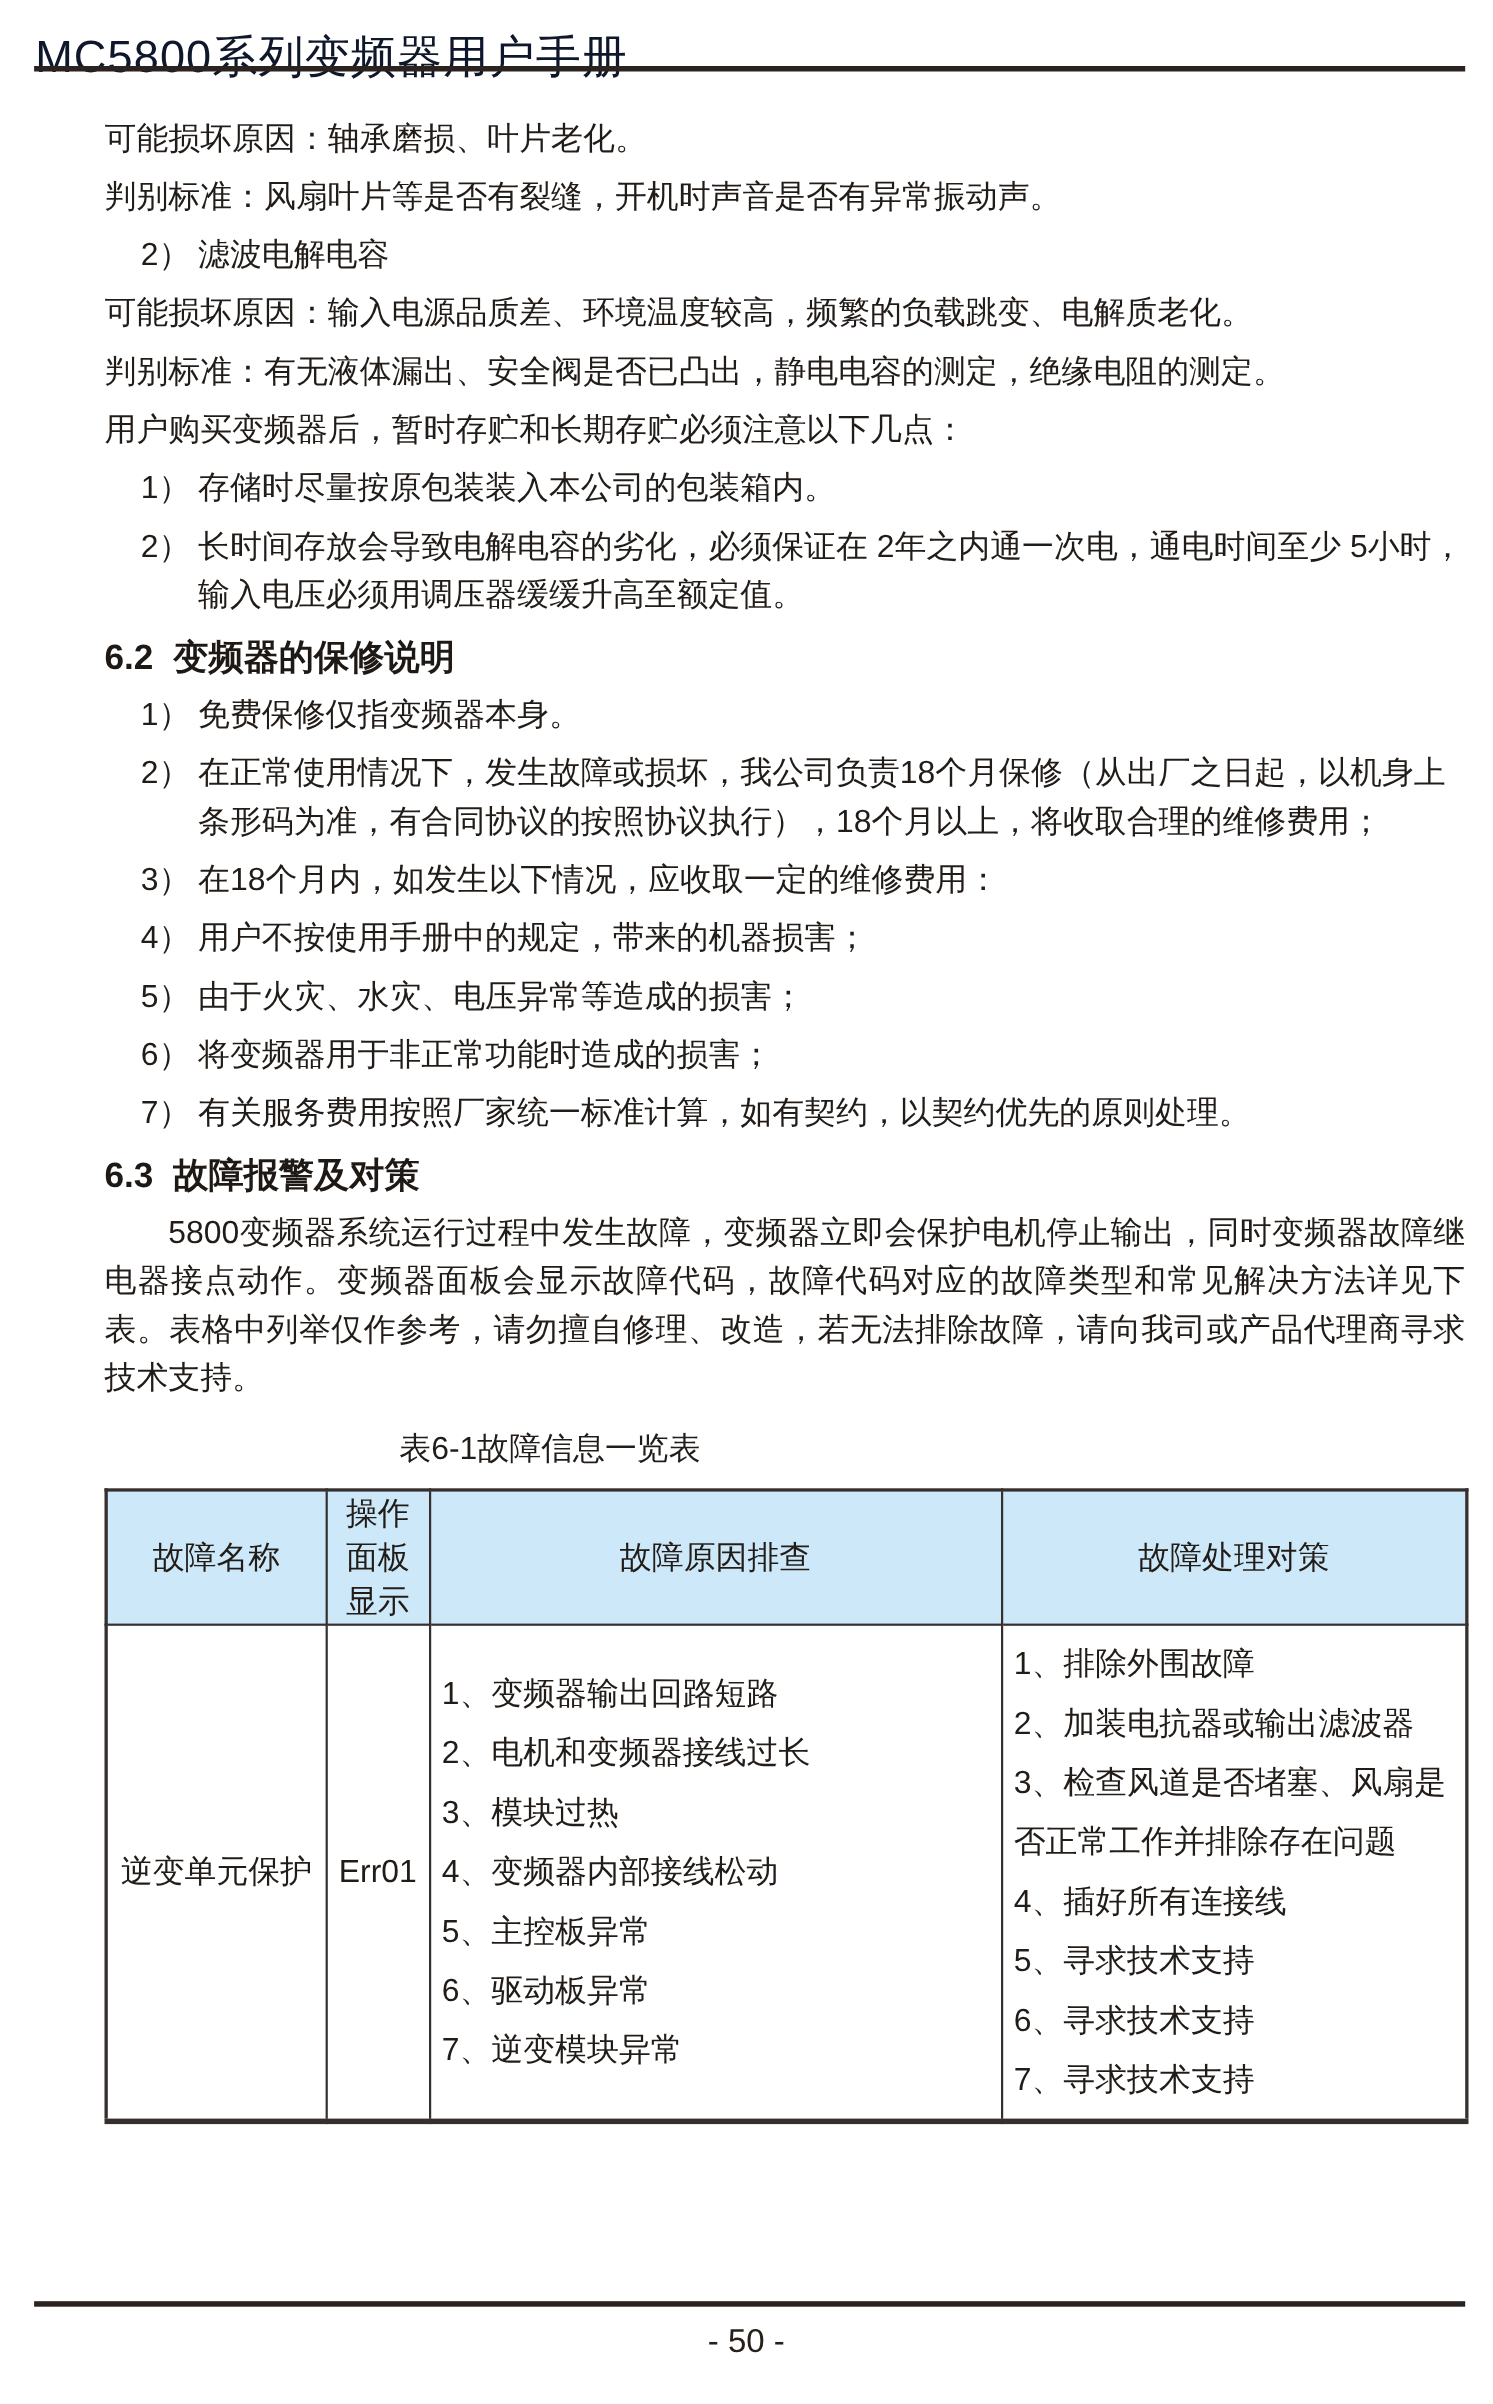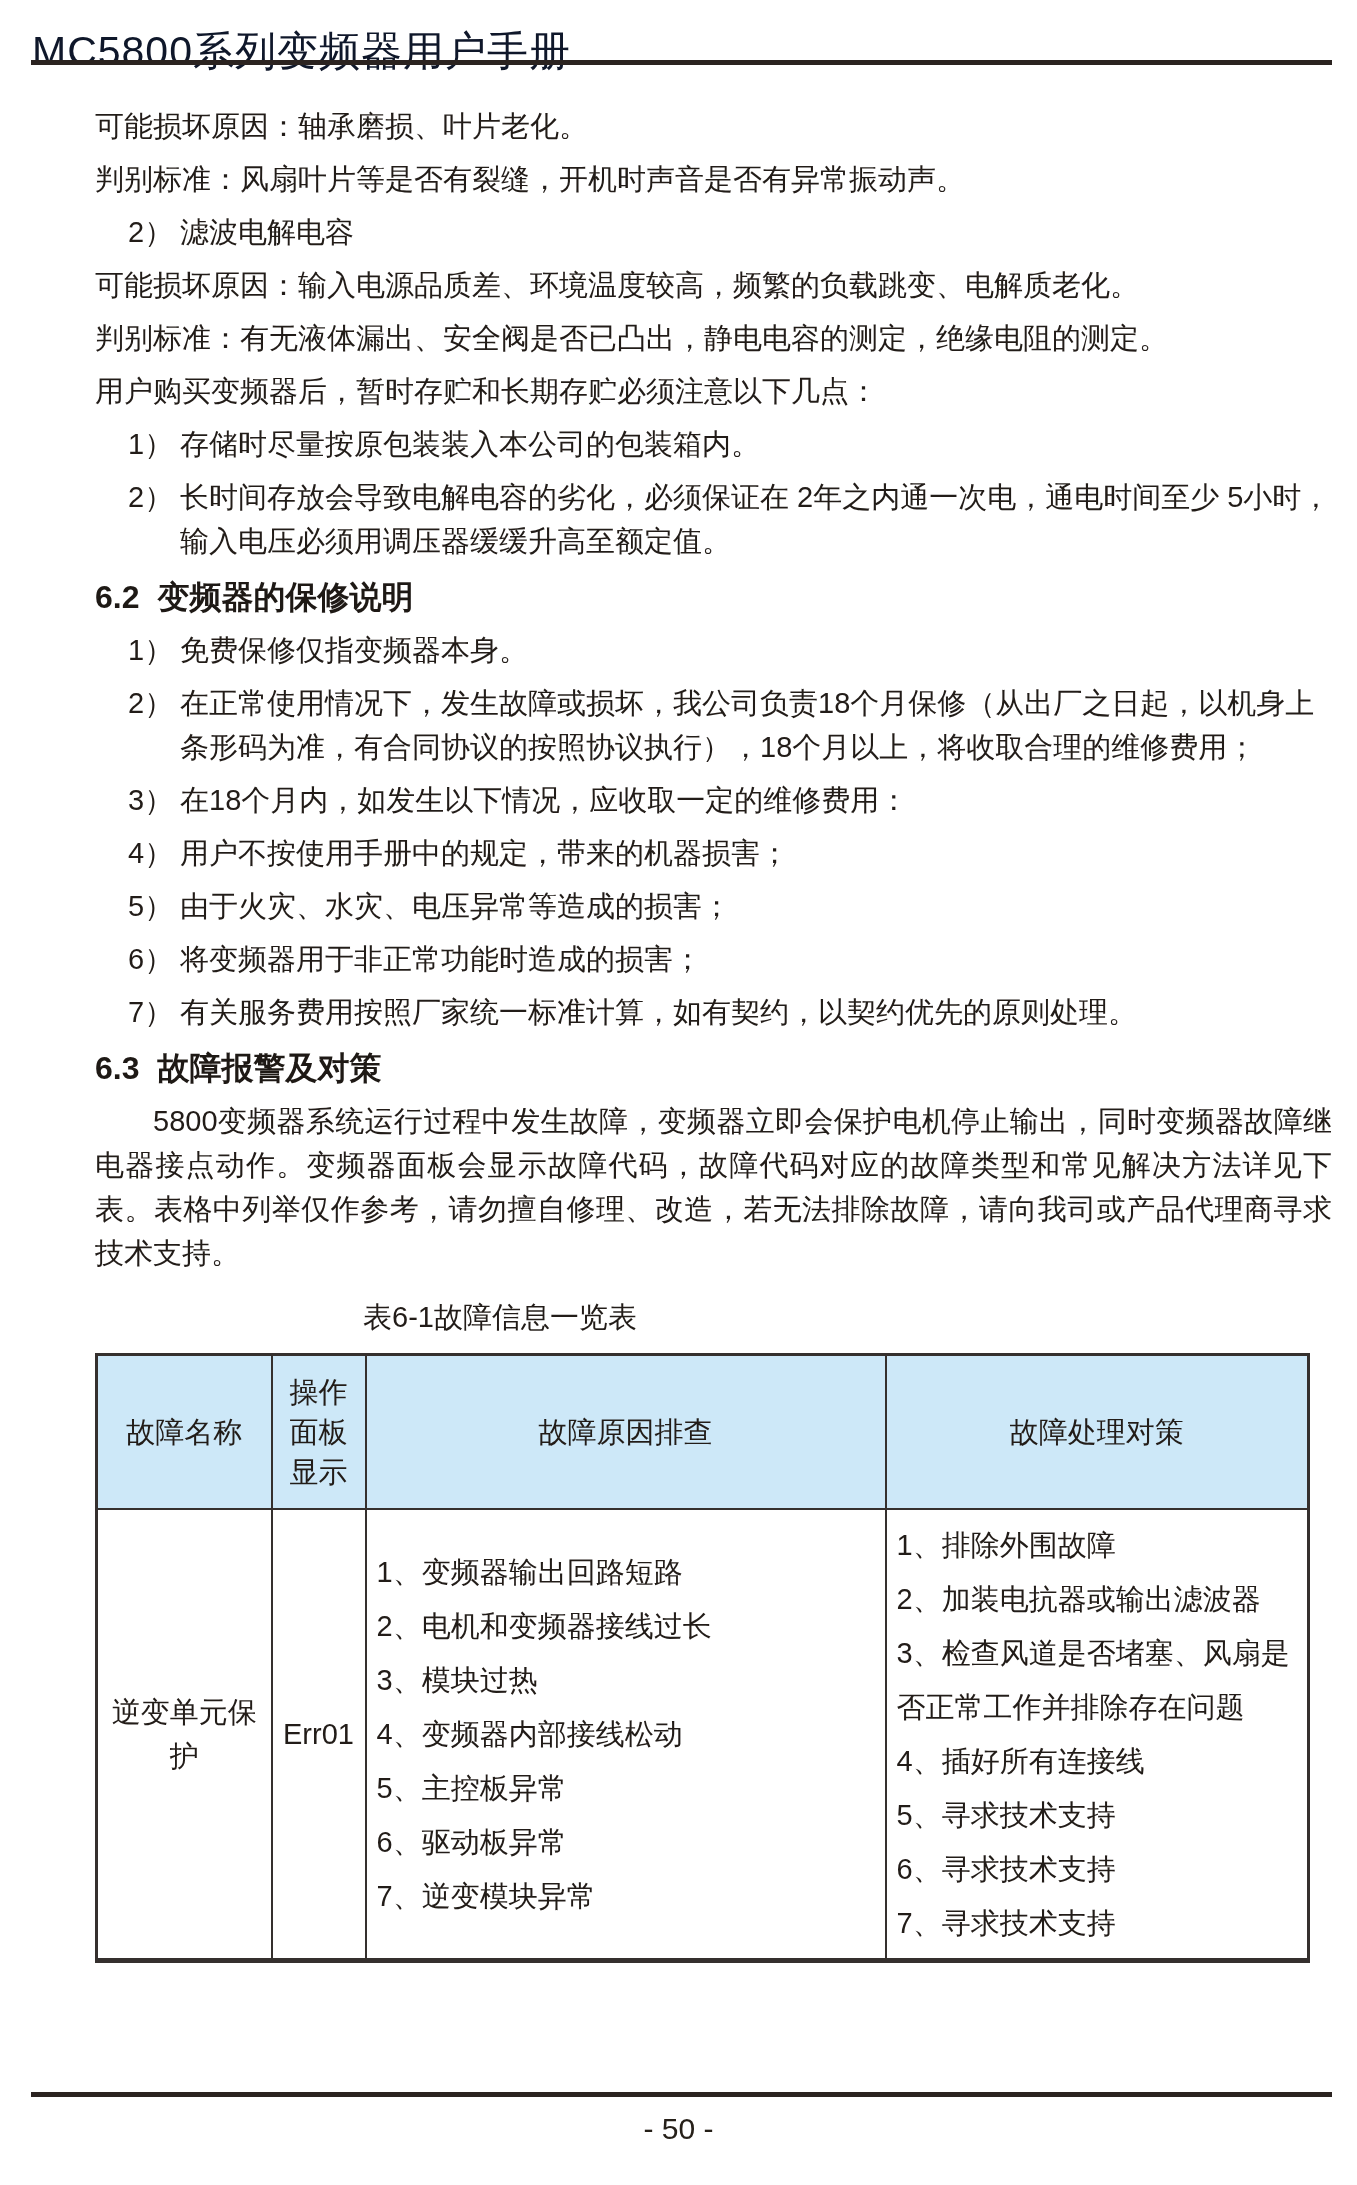--- a/index.html
+++ b/index.html
@@ -76,23 +76,23 @@
     border: 2px solid #35302e;
   }
   table.fault-table thead th {
     background: #cde8f8;
     font-weight: normal;
     font-size: 29px;
     height: 112px;
     text-align: center;
     vertical-align: middle;
     line-height: 40px;
-    padding: 16px 14px;
-  }
-  .col-fault { width: 175px; }
+    padding: 0 14px;
+  }
+  .col-fault { width: 200px; }
   .col-panel { width: 94px; }
   .col-cause { width: 520px; }
   .col-solution { width: 423px; }
   table.fault-table tbody td {
     height: 398px;
     vertical-align: middle;
     font-size: 29px;
   }
   td.cell-center { text-align: center; padding: 0 4px; }
   td.cell-list { padding: 8px 8px 8px 10px; }

